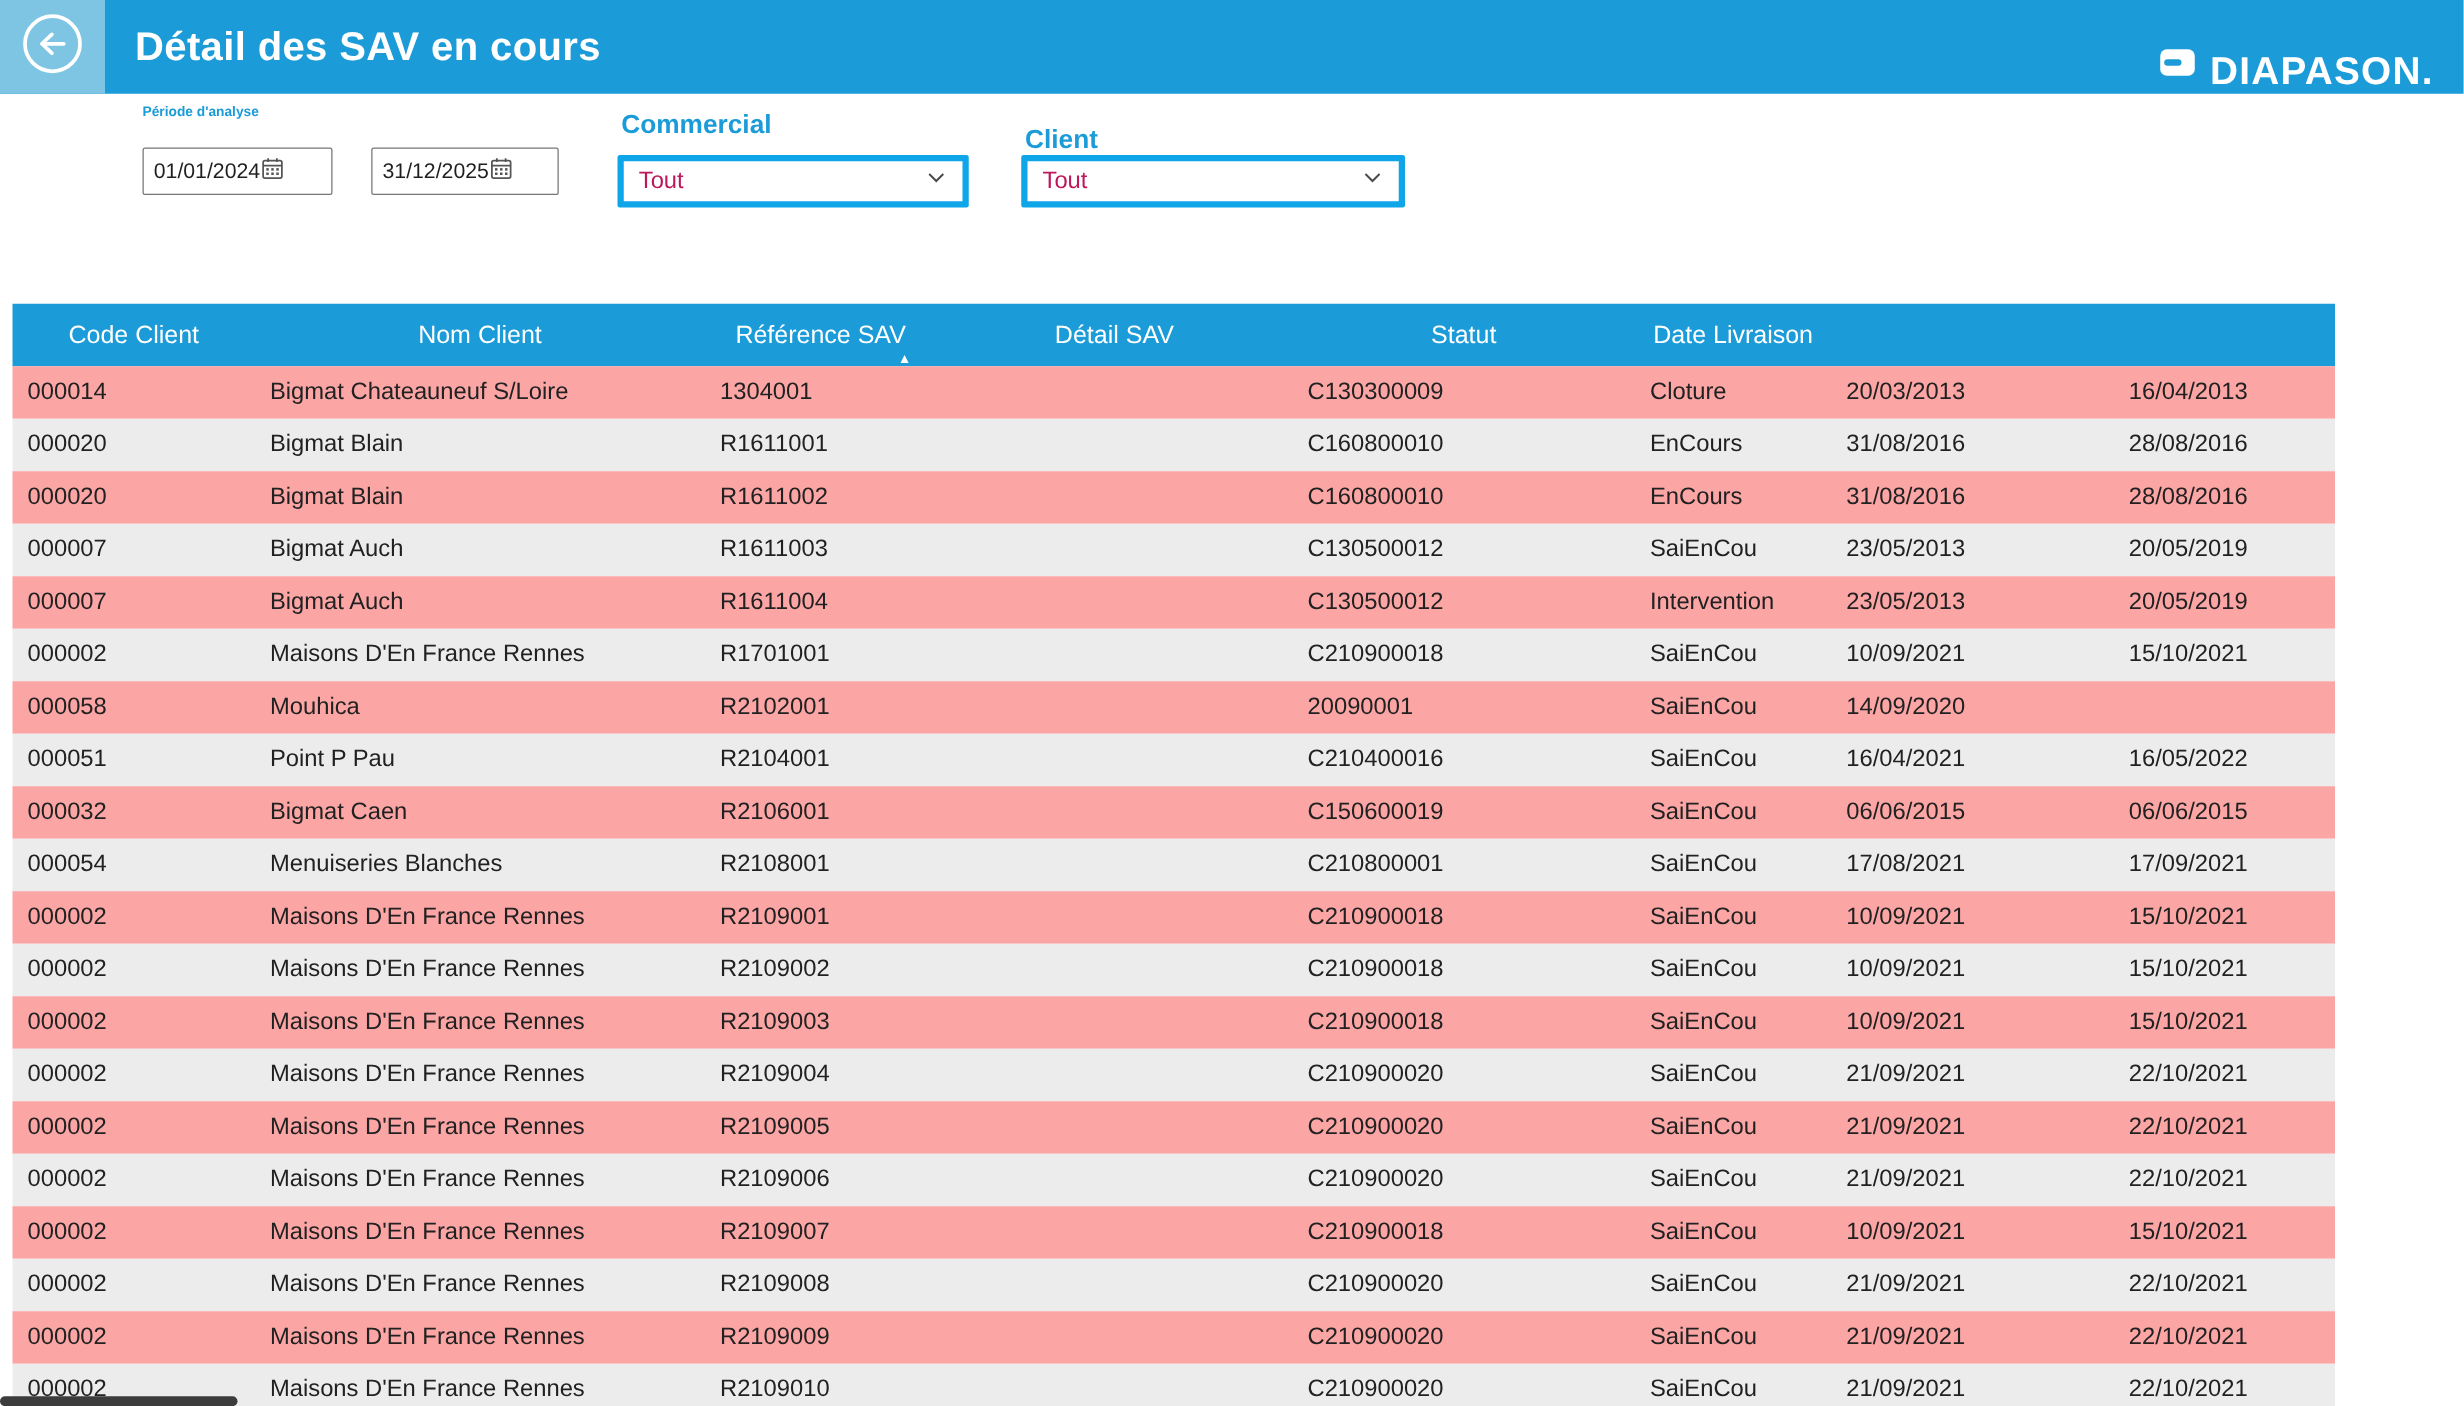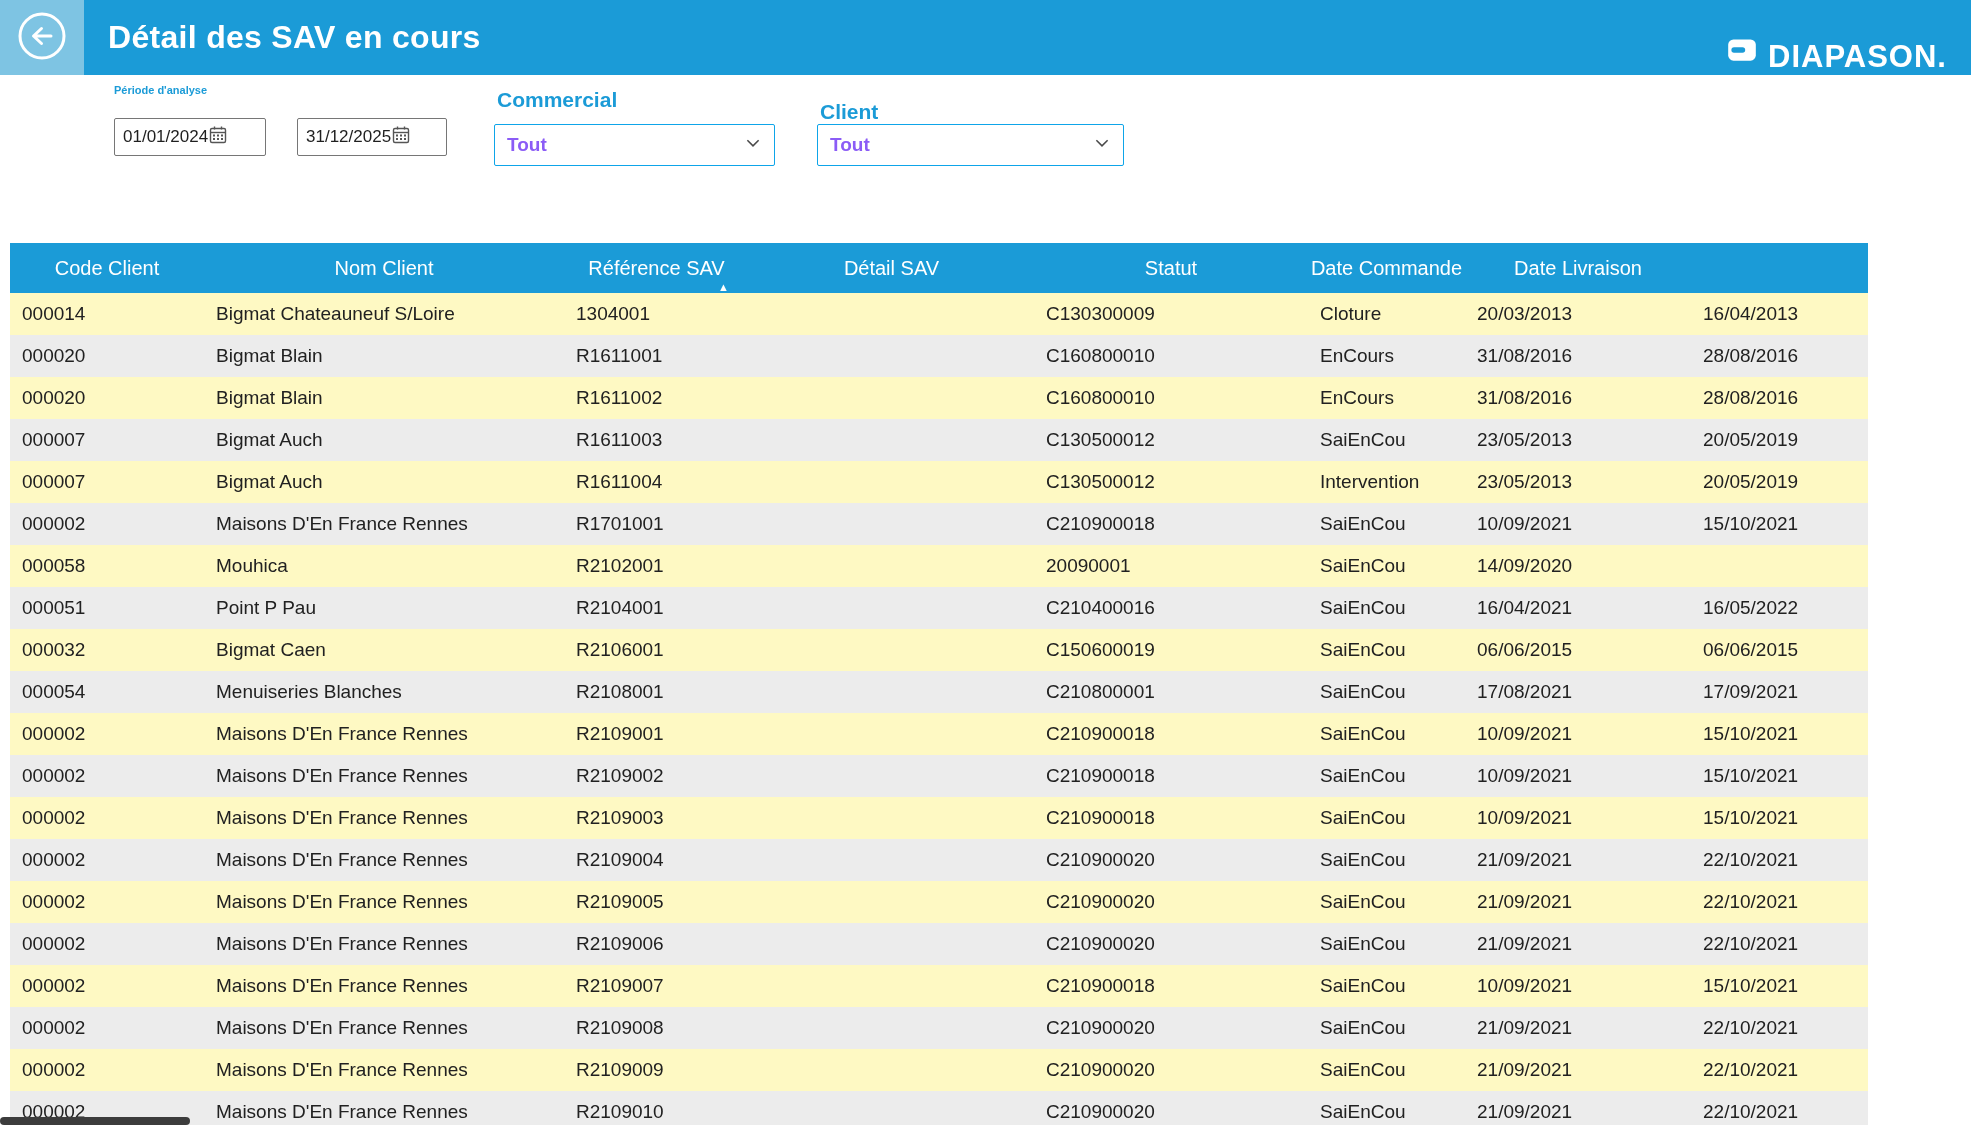--- a/index.html
+++ b/index.html
@@ -43,23 +43,23 @@
     position: absolute; top: 118px; height: 38px;
     background: #ffffff; border: 1px solid #767676; border-radius: 2px;
     display: flex; align-items: center; 
     padding: 0 8px; font-size: 17px; color: #1f1f1f; cursor: text;
   }
   .date-start { left: 114px; width: 152px; }
   .date-end   { left: 281px; width: 150px; margin-left: 16px; }
 
   .dropdown {
     position: absolute; top: 124px; height: 42px;
-    background: #ffffff; border: 1px solid #0ea5e9; border-radius: 2px;
+    background: #ffffff; border: 5px solid #0ea5e9; border-radius: 2px;
     display: flex; align-items: center; justify-content: space-between;
-    padding: 0 12px; font-size: 19px; color: #8b5cf6; cursor: pointer; font-weight: bold;
+    padding: 0 12px; font-size: 19px; color: #be185d; cursor: pointer;
   }
   .dd-commercial { left: 494px; width: 281px; }
   .dd-client     { left: 817px; width: 307px; }
 
   
   .sav-table {
     position: absolute; left: 10px; top: 243px; width: 1858px;
     --cols: 194px 360px 185px 285px 274px 157px 226px 177px;
   }
   .thead {
@@ -70,21 +70,21 @@
     position: relative;
     display: flex; align-items: center; justify-content: center;
     color: #ffffff; font-size: 20px; white-space: nowrap; cursor: pointer;
   }
   .sort-arrow {
     position: absolute; bottom: 0px; right: 20px;
     font-size: 11px; color: #ffffff; line-height: 11px;
   }
   .trow {
     display: grid; grid-template-columns: var(--cols);
-    height: 42px; background: #fef9c3;
+    height: 42px; background: #fca5a5;
   }
   .trow.alt { background: #ECECEC; }
   .tcell {
     display: flex; align-items: center; padding-left: 12px;
     font-size: 19px; color: #212121; white-space: nowrap; overflow: hidden;
   }
 
   
   .hscroll-thumb {
     position: absolute; left: 0; bottom: 0; width: 190px; height: 8px;
@@ -180,21 +180,20 @@
 <div class="sav-table">
   <div class="thead">
     <div class="hcell">Code Client</div>
     <div class="hcell">Nom Client</div>
     <div class="hcell">
       <span>Référence SAV</span>
       <span class="sort-arrow">▲</span>
     </div>
     <div class="hcell">Détail SAV</div>
     <div class="hcell">Statut</div>
-    <div class="hcell">Date Commande</div>
     <div class="hcell">Date Livraison</div>
   </div>
   <div id="table-body">
       <div class="trow">
         <div class="tcell">000014</div>
         <div class="tcell">Bigmat Chateauneuf S/Loire</div>
         <div class="tcell">1304001</div>
         <div class="tcell"></div>
         <div class="tcell">C130300009</div>
         <div class="tcell">Cloture</div>

